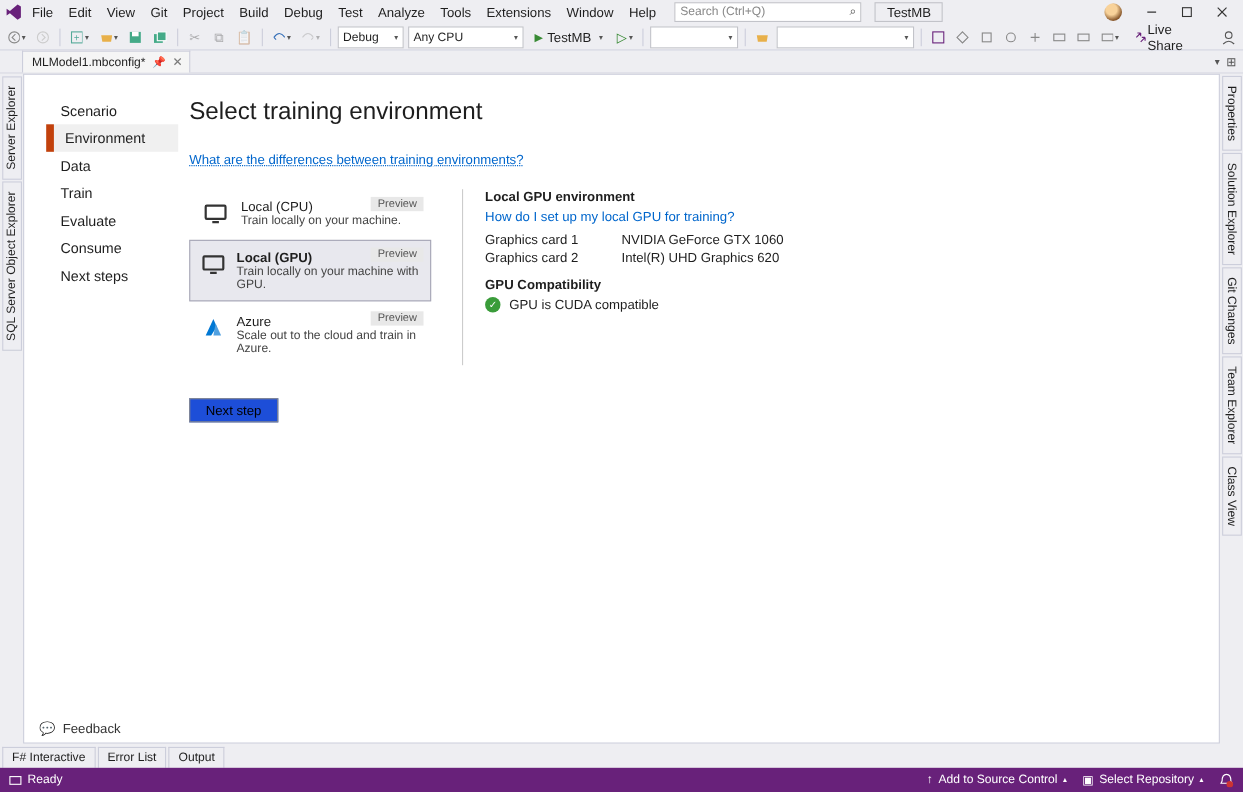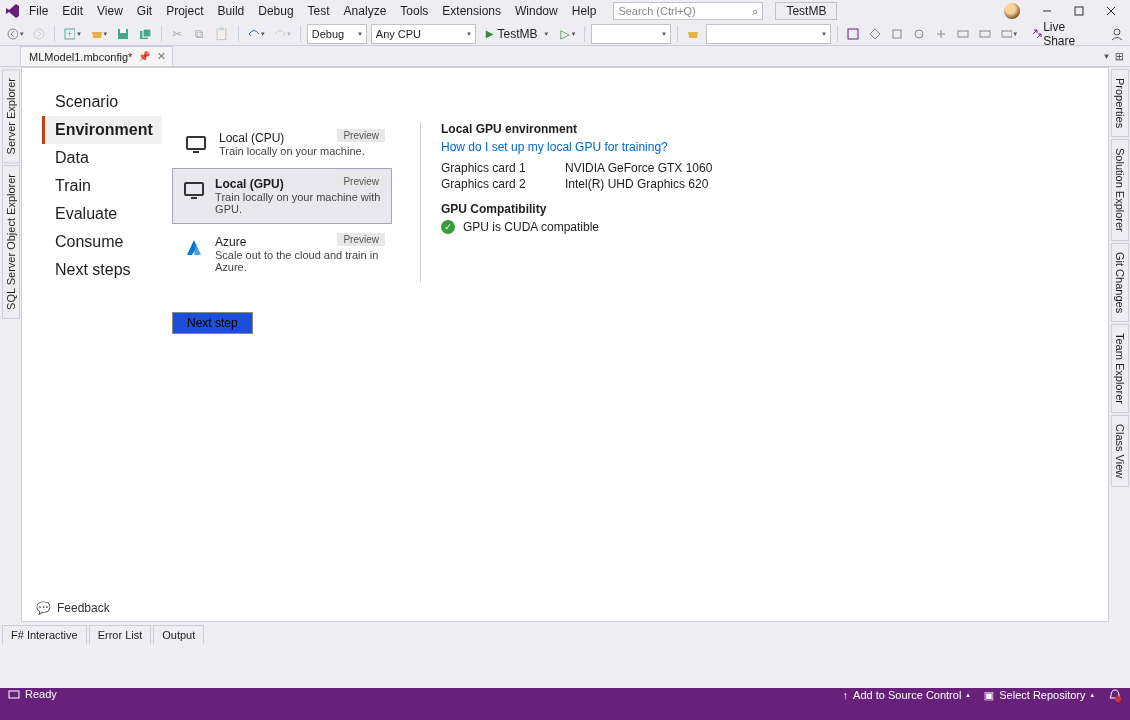--- a/index.html
+++ b/index.html
@@ -21,21 +21,21 @@
   background: #eeeef2;
   display: flex;
   align-items: center;
   padding: 0 4px;
   gap: 2px;
 }
 .titlebar .logo { width: 16px; height: 16px; display:flex; align-items:center; justify-content:center; }
 .menu-item { padding: 2px 7px; cursor: default; }
 .search-box {
   margin-left: 8px;
-  width: 150px;
+  width: 170px;
   height: 18px;
   border: 1px solid #c2c3c9;
   background: #fff;
   display: flex;
   align-items: center;
   padding: 0 4px;
   font-size: 11px;
   color: #888;
 }
 .search-box .mag { margin-left: auto; color:#555; }
@@ -152,27 +152,27 @@
 }
 
 
 .step-nav {
   width: 120px;
   display: flex;
   flex-direction: column;
 }
 .step-item {
   padding: 5px 10px;
-  font-size: 16px;
+  font-size: 13px;
   border-left: 3px solid transparent;
 }
 .step-item.active {
   background: #f0f0f0;
-  border-left: 3px solid #c2410c;
-  font-weight: 700;
+  border-left: 7px solid #c2410c;
+  font-weight: 400;
 }
 
 
 .page {
   flex: 1;
   padding: 0 20px 0 10px;
 }
 h1 { font-size: 22px; font-weight: 400; margin-bottom: 10px; }
 .intro { font-size: 12px; color:#333; }
 .link { color: #0066cc; text-decoration: underline dotted; cursor:pointer;}
@@ -235,29 +235,28 @@
   font-size:11px;
   padding:3px 8px;
   border:1px solid #cccedb;
   border-bottom:none;
   background:#eeeef2;
   margin-left:2px;
 }
 
 
 .statusbar {
-  height: 32px;
+  height: 22px;
   background:#68217a;
   color:#fff;
   display:flex;
-  align-items:flex-start;
+  align-items:center;
   padding:0 8px;
   font-size:11px;
   gap:12px;
-  margin-top:44px;
 }
 .statusbar .right { margin-left:auto; display:flex; align-items:center; gap:14px;}
 .status-seg { display:flex; align-items:center; gap:5px;}
 svg { display:block; }
 </style>
 </head>
 <body>
 
 <div class="titlebar">
   <span class="logo">
@@ -446,22 +445,24 @@
       <div class="step-nav" id="step-nav">
           <div class="step-item">Scenario</div>
           <div class="step-item active">Environment</div>
           <div class="step-item">Data</div>
           <div class="step-item">Train</div>
           <div class="step-item">Evaluate</div>
           <div class="step-item">Consume</div>
           <div class="step-item">Next steps</div>
         </div>
       <div class="page">
+        <h1>Select training environment</h1>
         <div class="intro">
           <br>
+          <span class="link">What are the differences between training environments?</span>
         </div>
 
         <div class="env-row">
           <div class="env-cards" id="env-cards">
               <div class="env-card">
                 <div class="env-icon">
                   <svg width="22" height="22">
                     <rect x="2" y="4" width="18" height="12" rx="1" fill="none" stroke="#333" stroke-width="2"></rect>
                     <line x1="8" y1="19" x2="14" y2="19" stroke="#333" stroke-width="2"></line>
                   </svg>

